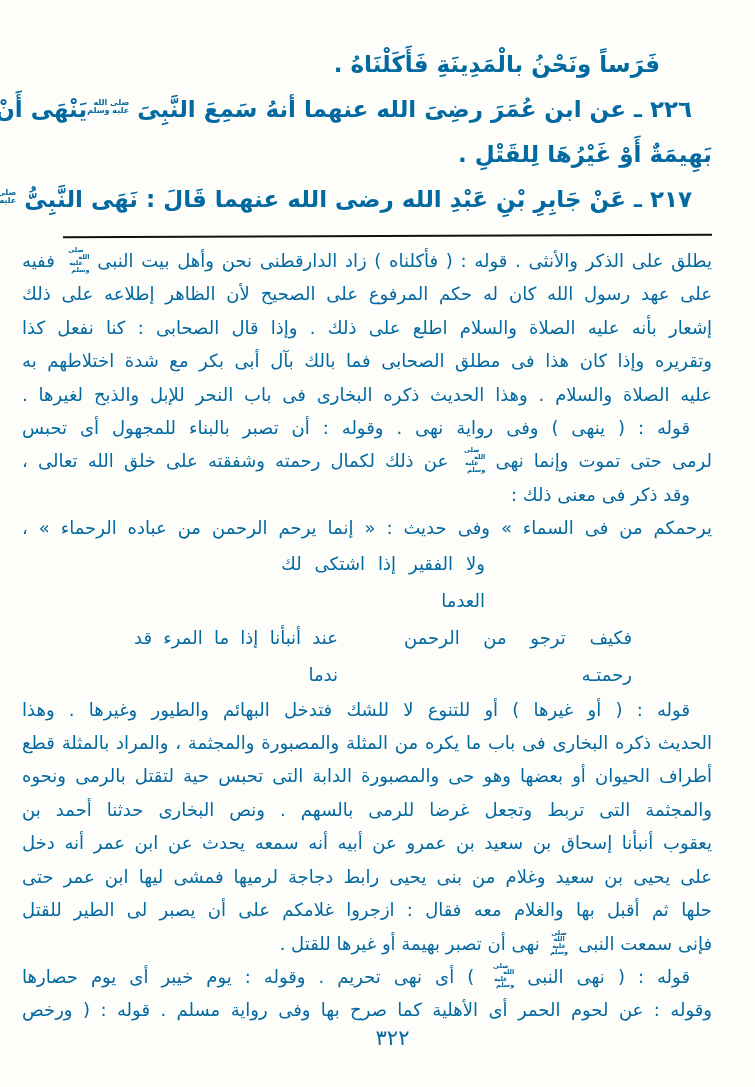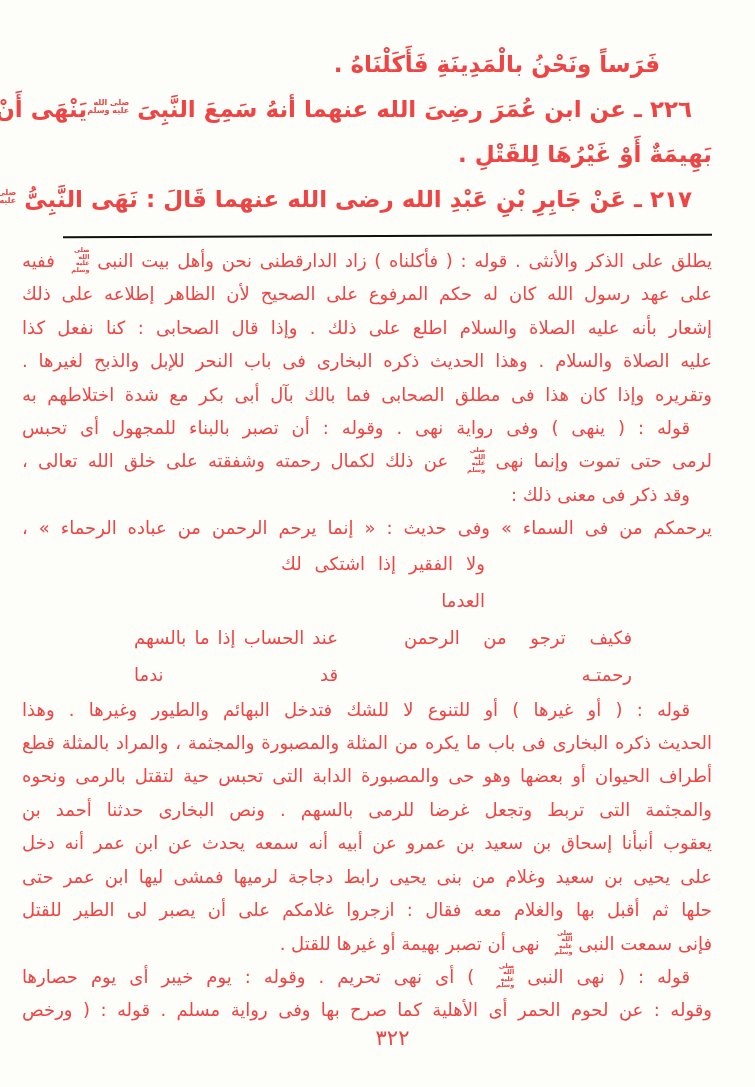--- a/index.html
+++ b/index.html
@@ -1,21 +1,21 @@
 <!DOCTYPE html>
 <html lang="ar" dir="rtl"><head>
 <meta charset="utf-8">
 <style>
   html,body { margin:0; padding:0; background:#e8e8e6; }
   .page {
     position:relative;
     width:755px; height:1087px;
     margin:0 auto;
     background:#fdfdfa;
-    color:#ef4444;
+    color:#0369a1;
     font-family:"DejaVu Sans", sans-serif;
     direction:rtl;
     overflow:hidden;
   }
   .content {
     position:absolute;
     top:0; right:43px;
     width:690px;
   }
   
@@ -54,20 +54,21 @@
     gap:34px;
     line-height:37px;
   }
   .hem { display:inline-block;margin-left:32px; }
   .hem-r { width:228px; text-align:justify; text-align-last:justify; }
   .hem-l { width:204px; text-align:justify; text-align-last:justify; }
   
   .saw {
     display:inline-block;
     vertical-align:middle;
+    text-align:center;
     font-weight:bold;
     letter-spacing:0;
   }
   .saw .sl { display:block; }
   .saw-m { font-size:8px;   line-height:8px;   width:34px; margin-top:-8px; }
   .saw-c { font-size:6.5px; line-height:6.5px; width:27px; margin-top:-4px; }
   
   .pagenum {
     position:absolute;
     top:1026px; left:0;
@@ -88,35 +89,35 @@
       <div class="mline m2"><span>٢٢٦ ـ عن ابن عُمَرَ رضِىَ الله عنهما أنهُ سَمِعَ النَّبِىَ </span><span class="saw saw-m"><span class="sl">صلى الله</span><span class="sl">عليه وسلم</span></span><span> يَنْهَى أَنْ تُصْبَرَ</span></div>
       <div class="mline m3">بَهِيمَةٌ أَوْ غَيْرُهَا لِلقَتْلِ .</div>
       <div class="mline m4"><span>٢١٧ ـ عَنْ جَابِرِ بْنِ عَبْدِ الله رضى الله عنهما قَالَ : نَهَى النَّبِىُّ </span><span class="saw saw-m"><span class="sl">صلى الله</span><span class="sl">عليه وسلم</span></span></div>
     </div>
 
     <div class="sharh">
 
       <div class="cline just"><span>يطلق على الذكر والأنثى . قوله : ( فأكلناه ) زاد الدارقطنى نحن وأهل بيت النبى </span><span class="saw saw-c"><span class="sl">صلى الله</span><span class="sl">عليه وسلم</span></span><span> ففيه</span></div>
       <div class="cline just">على عهد رسول الله كان له حكم المرفوع على الصحيح لأن الظاهر إطلاعه على ذلك</div>
       <div class="cline just">إشعار بأنه عليه الصلاة والسلام اطلع على ذلك . وإذا قال الصحابى : كنا نفعل كذا</div>
+      <div class="cline just">وتقريره وإذا كان هذا فى مطلق الصحابى فما بالك بآل أبى بكر مع شدة اختلاطهم به</div>
       <div class="cline just">عليه الصلاة والسلام . وهذا الحديث ذكره البخارى فى باب النحر للإبل والذبح لغيرها .</div>
-      <div class="cline just">وتقريره وإذا كان هذا فى مطلق الصحابى فما بالك بآل أبى بكر مع شدة اختلاطهم به</div>
 
       <div class="cline just ind">قوله : ( ينهى ) وفى رواية نهى . وقوله : أن تصبر بالبناء للمجهول أى تحبس</div>
       <div class="cline just"><span>لرمى حتى تموت وإنما نهى </span><span class="saw saw-c"><span class="sl">صلى الله</span><span class="sl">عليه وسلم</span></span><span> عن ذلك لكمال رحمته وشفقته على خلق الله تعالى ،</span></div>
       <div class="cline ind">وقد ذكر فى معنى ذلك :</div>
       <div class="cline just">يرحمكم من فى السماء » وفى حديث : « إنما يرحم الرحمن من عباده الرحماء » ،</div>
 
       <div class="poetry">
         <div class="verse">
             <span class="hem hem-l">ولا الفقير إذا اشتكى لك العدما</span>
           </div>
         <div class="verse">
             <span class="hem hem-r">فكيف ترجو من الرحمن رحمتـه</span>
-            <span class="hem hem-l">عند الحساب إذا ما بالسهم قد ندما</span>
+            <span class="hem hem-l">عند أنبأنا إذا ما المرء قد ندما</span>
           </div>
       </div>
 
       <div class="cline just ind">قوله : ( أو غيرها ) أو للتنوع لا للشك فتدخل البهائم والطيور وغيرها . وهذا</div>
       <div class="cline just">الحديث ذكره البخارى فى باب ما يكره من المثلة والمصبورة والمجثمة ، والمراد بالمثلة قطع</div>
       <div class="cline just">أطراف الحيوان أو بعضها وهو حى والمصبورة الدابة التى تحبس حية لتقتل بالرمى ونحوه</div>
       <div class="cline just">والمجثمة التى تربط وتجعل غرضا للرمى بالسهم . ونص البخارى حدثنا أحمد بن</div>
       <div class="cline just">يعقوب أنبأنا إسحاق بن سعيد بن عمرو عن أبيه أنه سمعه يحدث عن ابن عمر أنه دخل</div>
       <div class="cline just">على يحيى بن سعيد وغلام من بنى يحيى رابط دجاجة لرميها فمشى ليها ابن عمر حتى</div>
       <div class="cline just">حلها ثم أقبل بها والغلام معه فقال : ازجروا غلامكم على أن يصبر لى الطير للقتل</div>

